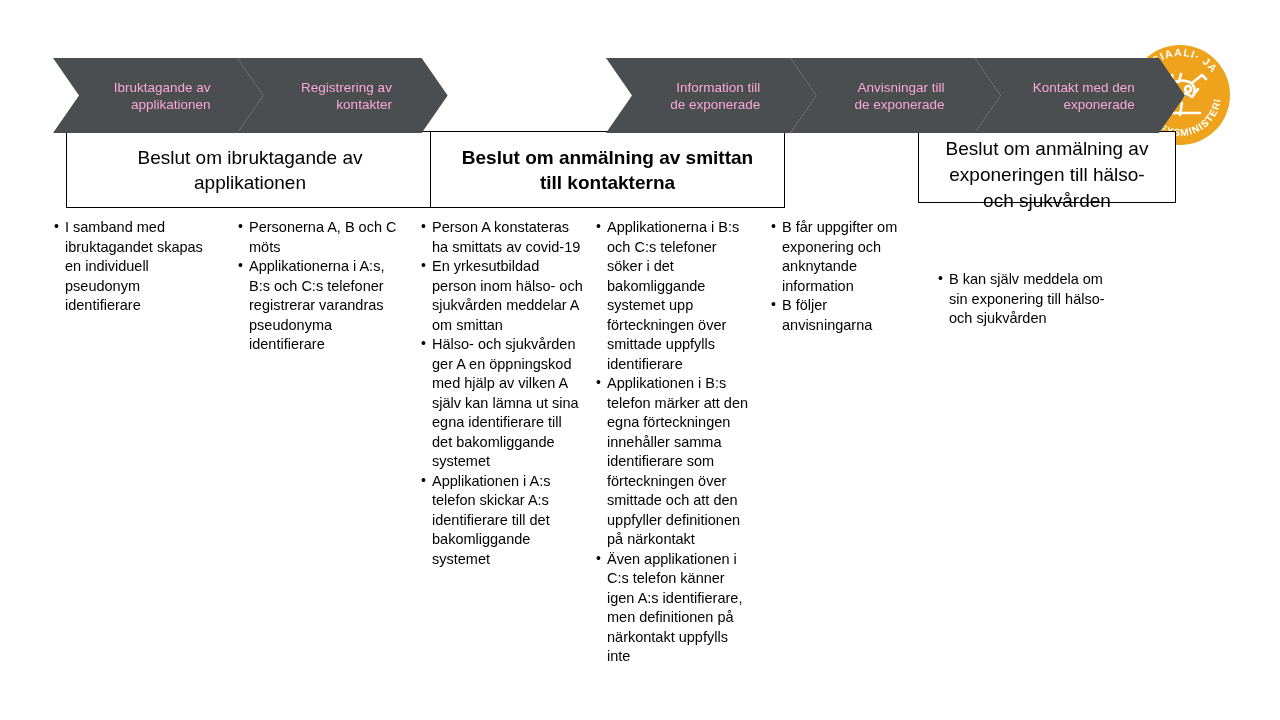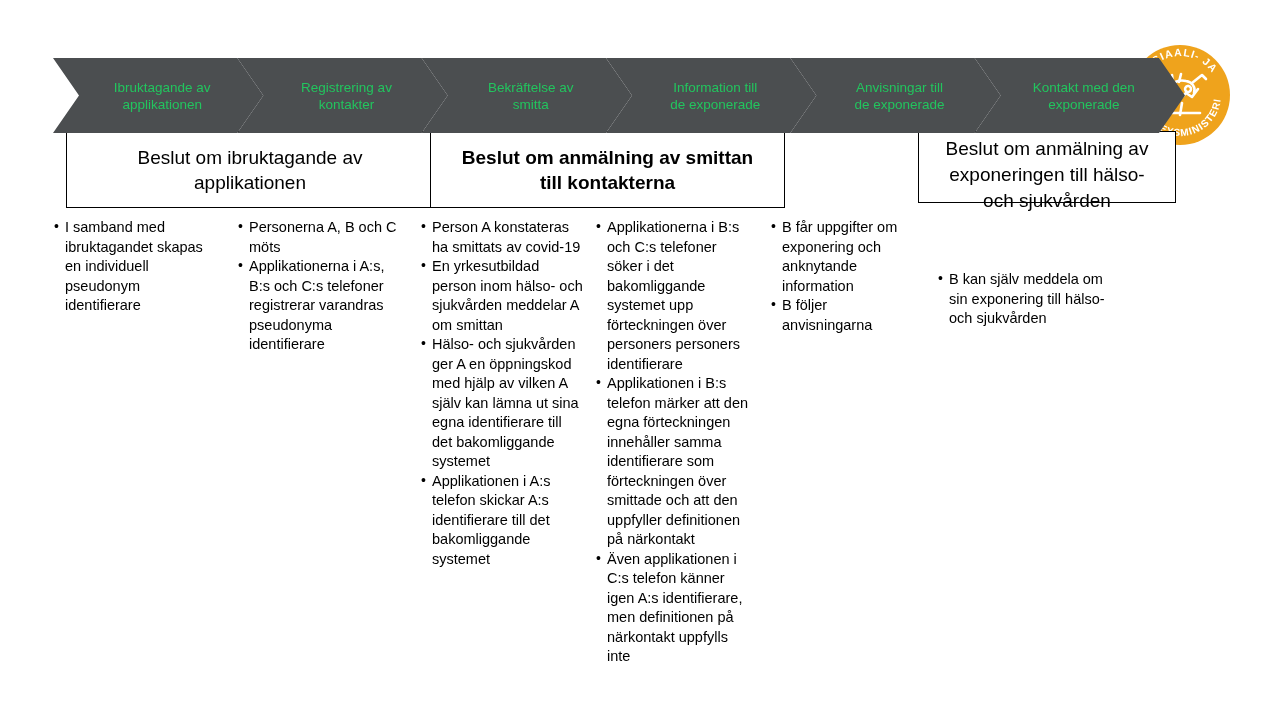--- a/index.html
+++ b/index.html
@@ -33,24 +33,24 @@
     align-items: center;
     justify-content: center;
     -webkit-clip-path: polygon(0 0, calc(100% - 26px) 0, 100% 50%, calc(100% - 26px) 100%, 0 100%, 26px 50%);
     clip-path: polygon(0 0, calc(100% - 26px) 0, 100% 50%, calc(100% - 26px) 100%, 0 100%, 26px 50%);
   }
   .chevron:first-child {
     -webkit-clip-path: polygon(0 0, calc(100% - 26px) 0, 100% 50%, calc(100% - 26px) 100%, 0 100%, 26px 50%);
     clip-path: polygon(0 0, calc(100% - 26px) 0, 100% 50%, calc(100% - 26px) 100%, 0 100%, 26px 50%);
   }
   .chevron-label {
-    color: #22c55e;
+    color: #f9a8d4;
     font-size: 13.5px;
     line-height: 17px;
-    text-align: center;
+    text-align: right;
     padding-left: 14px;
     padding-right: 6px;
     white-space: pre-line;
   }
 
   
   #ministry-logo {
     position: absolute;
     left: 1128px;
     top: 43px;
@@ -118,24 +118,20 @@
 <body>
 
 <div id="process-strip">
     <div class="chevron" style="left: 0px; width: 210.333px; z-index: 6;">
       <div class="chevron-label">Ibruktagande av
 applikationen</div>
     </div>
     <div class="chevron" style="left: 184.333px; width: 210.333px; z-index: 5;">
       <div class="chevron-label">Registrering av
 kontakter</div>
-    </div>
-    <div class="chevron" style="left: 368.667px; width: 210.333px; z-index: 4;">
-      <div class="chevron-label">Bekräftelse av
-smitta</div>
     </div>
     <div class="chevron" style="left: 553px; width: 210.333px; z-index: 3;">
       <div class="chevron-label">Information till
 de exponerade</div>
     </div>
     <div class="chevron" style="left: 737.333px; width: 210.333px; z-index: 2;">
       <div class="chevron-label">Anvisningar till
 de exponerade</div>
     </div>
     <div class="chevron" style="left: 921.667px; width: 210.333px; z-index: 1;">
@@ -198,21 +194,21 @@
 <div class="bullet-col" id="col-3">
   <ul class="bullet-list">
       <li>Person A konstateras ha smittats av covid-19</li>
       <li>En yrkesutbildad person inom hälso- och sjukvården meddelar A om smittan</li>
       <li>Hälso- och sjukvården ger A en öppningskod med hjälp av vilken A själv kan lämna ut sina egna identifierare till det bakomliggande systemet</li>
       <li>Applikationen i A:s telefon skickar A:s identifierare till det bakomliggande systemet</li>
     </ul>
 </div>
 <div class="bullet-col" id="col-4">
   <ul class="bullet-list">
-      <li>Applikationerna i B:s och C:s telefoner söker i det bakomliggande systemet upp förteckningen över personers personers identifierare</li>
+      <li>Applikationerna i B:s och C:s telefoner söker i det bakomliggande systemet upp förteckningen över smittade uppfylls identifierare</li>
       <li>Applikationen i B:s telefon märker att den egna förteckningen innehåller samma identifierare som förteckningen över smittade och att den uppfyller definitionen på närkontakt</li>
       <li>Även applikationen i C:s telefon känner igen A:s identifierare, men definitionen på närkontakt uppfylls inte</li>
     </ul>
 </div>
 <div class="bullet-col" id="col-5">
   <ul class="bullet-list">
       <li>B får uppgifter om exponering och anknytande information</li>
       <li>B följer anvisningarna</li>
     </ul>
 </div>

